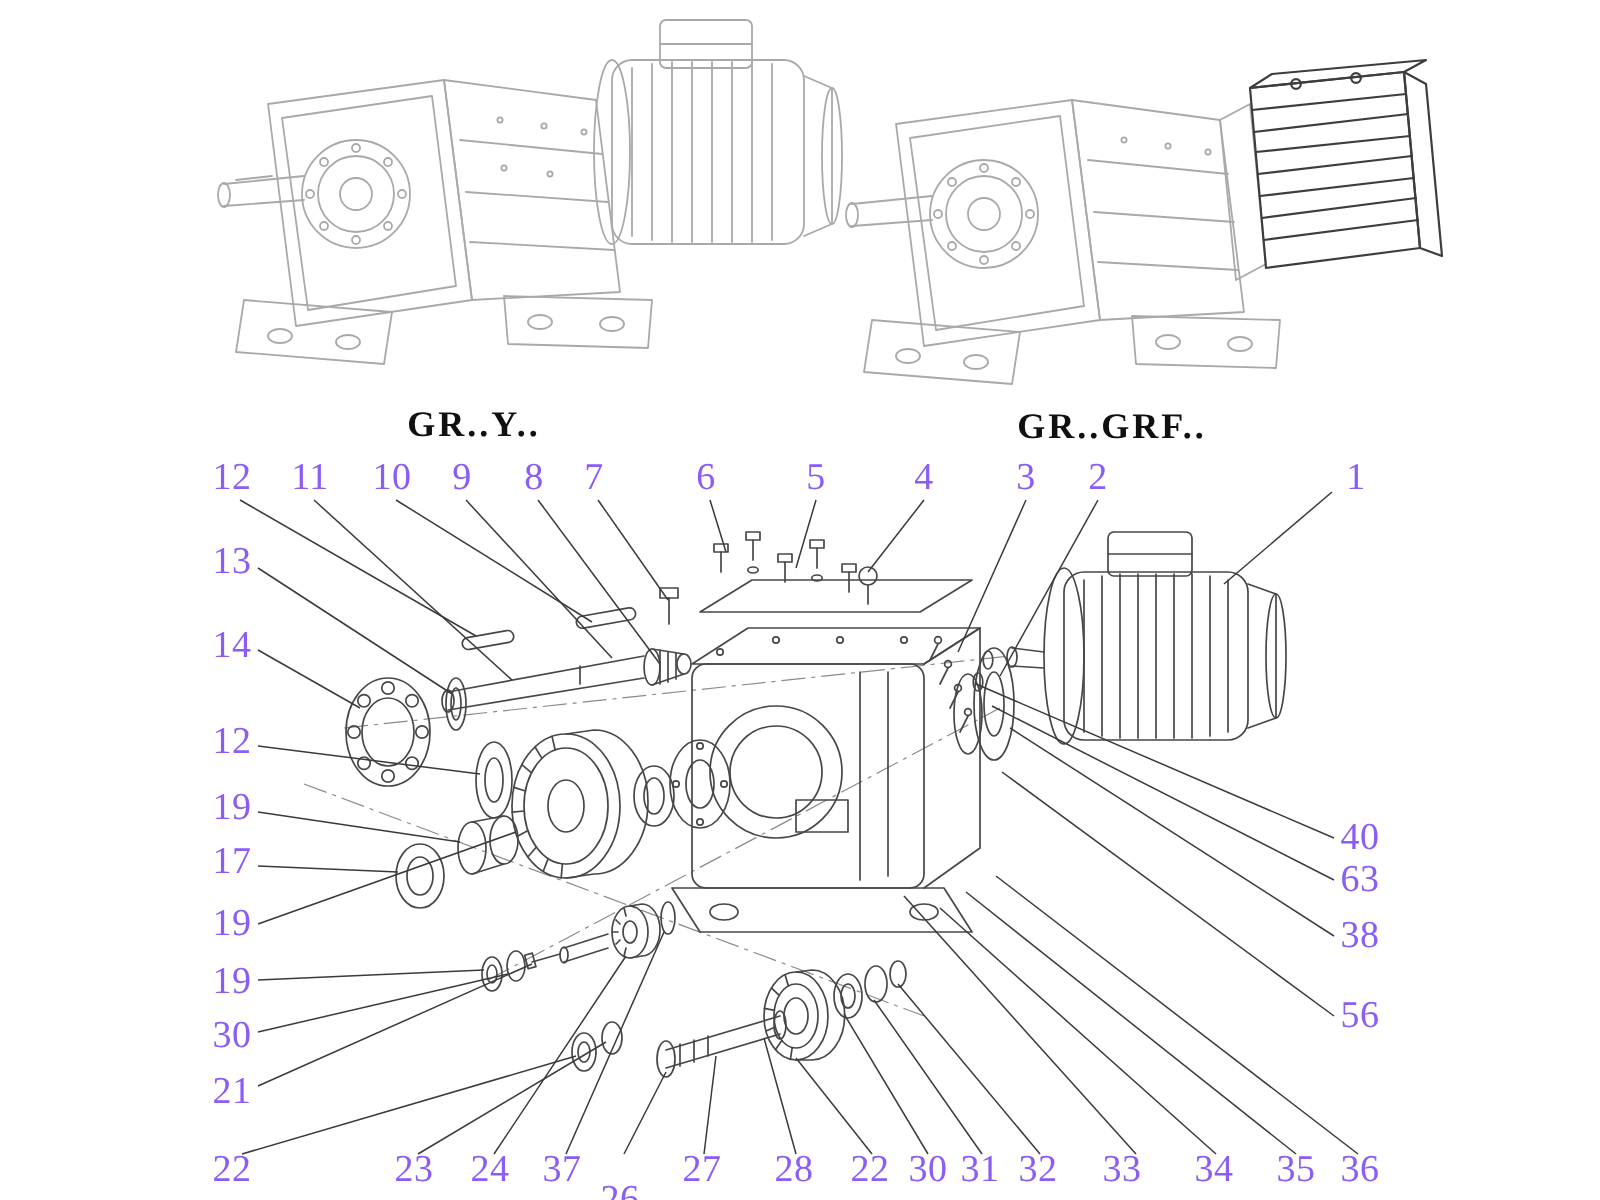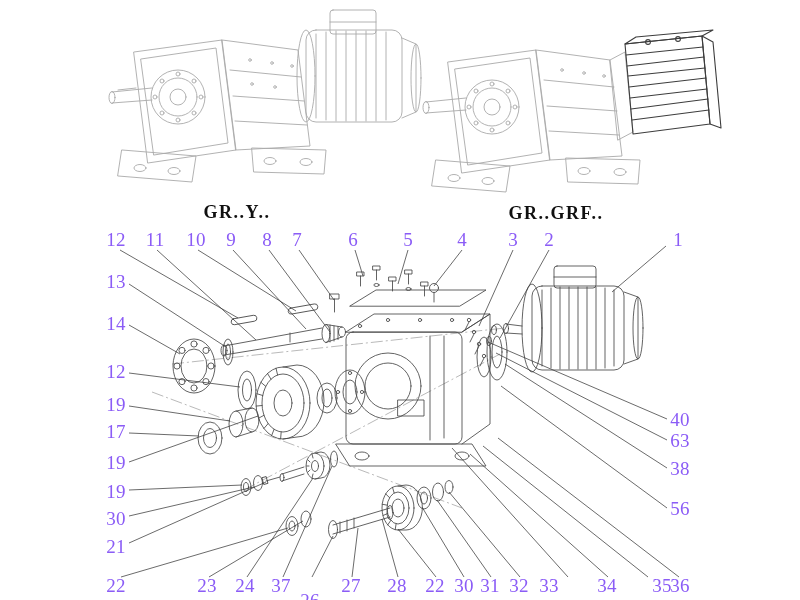--- a/index.html
+++ b/index.html
@@ -397,23 +397,23 @@
 <div class="co" style="left:207px;top:585px">23</div>
 <div class="co" style="left:245px;top:585px">24</div>
 <div class="co" style="left:281px;top:585px">37</div>
 <div class="co" style="left:310px;top:600px">26</div>
 <div class="co" style="left:351px;top:585px">27</div>
 <div class="co" style="left:397px;top:585px">28</div>
 <div class="co" style="left:435px;top:585px">22</div>
 <div class="co" style="left:464px;top:585px">30</div>
 <div class="co" style="left:490px;top:585px">31</div>
 <div class="co" style="left:519px;top:585px">32</div>
-<div class="co" style="left:549px;top:585px">33</div>
+<div class="co" style="left:561px;top:585px">33</div>
 <div class="co" style="left:607px;top:585px">34</div>
-<div class="co" style="left:662px;top:585px">35</div>
+<div class="co" style="left:648px;top:585px">35</div>
 <div class="co" style="left:680px;top:585px">36</div>
 
 <div class="co" style="left:680px;top:508px">56</div>
 <div class="co" style="left:680px;top:468px">38</div>
 <div class="co" style="left:680px;top:440px">63</div>
 <div class="co" style="left:680px;top:419px">40</div>
 
 </div>
 
 </body></html>

